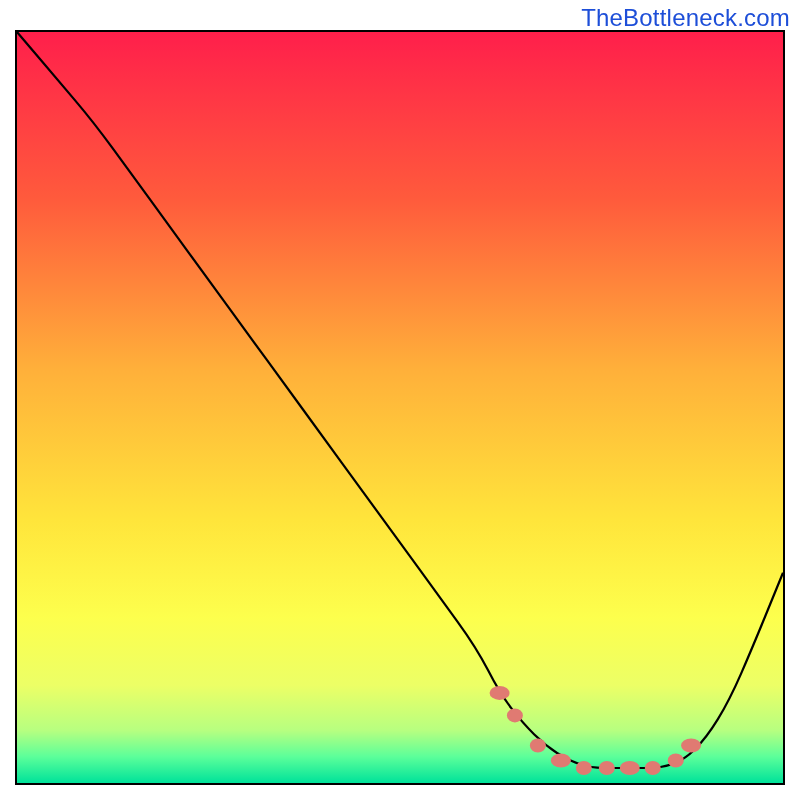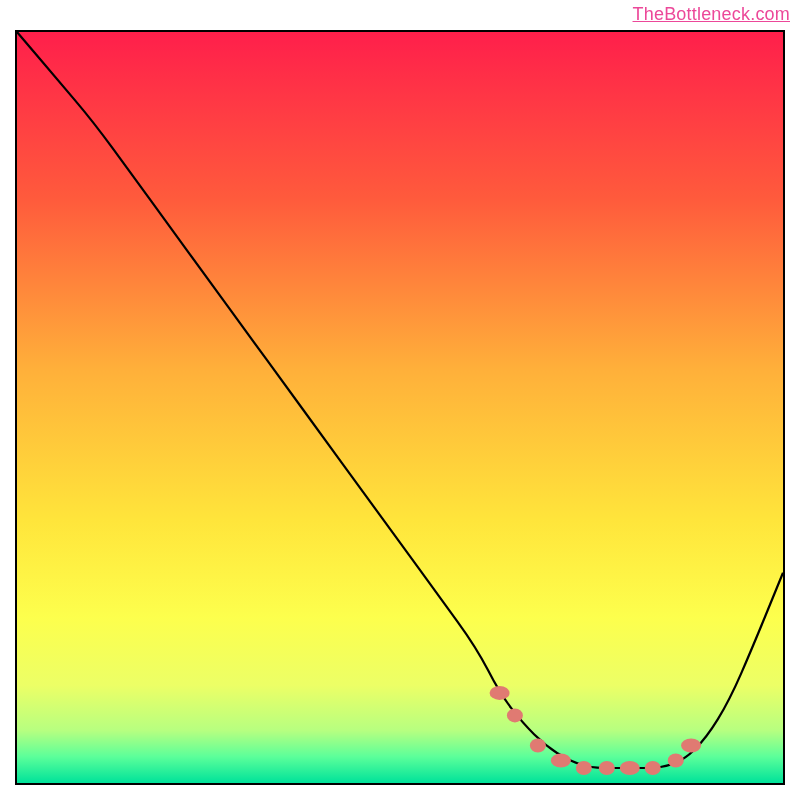--- a/index.html
+++ b/index.html
@@ -13,25 +13,24 @@
   }
   .frame {
     position: relative;
     width: 800px;
     height: 800px;
   }
   .attribution {
     position: absolute;
     top: 4px;
     right: 10px;
-    font-size: 18px;
+    font-size: 24px;
     font-weight: 500;
-    color: #ec4899;
+    color: #1d4ed8;
     letter-spacing: 0.2px;
-    text-decoration: underline;
   }
   .plot-outer {
     position: absolute;
     left: 15px;
     top: 30px;
     width: 770px;
     height: 755px;
     border: 2px solid #000;
     box-sizing: border-box;
     overflow: hidden;

